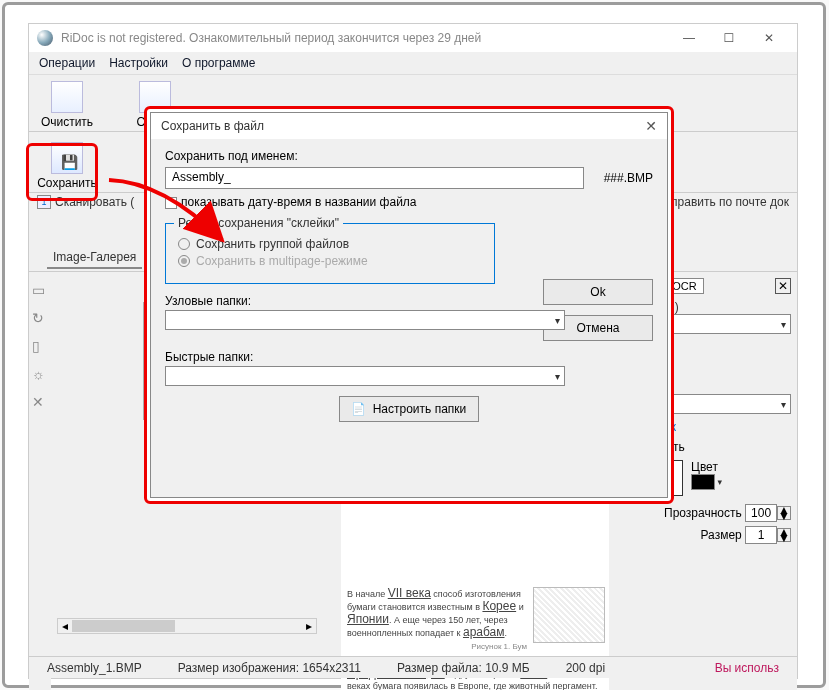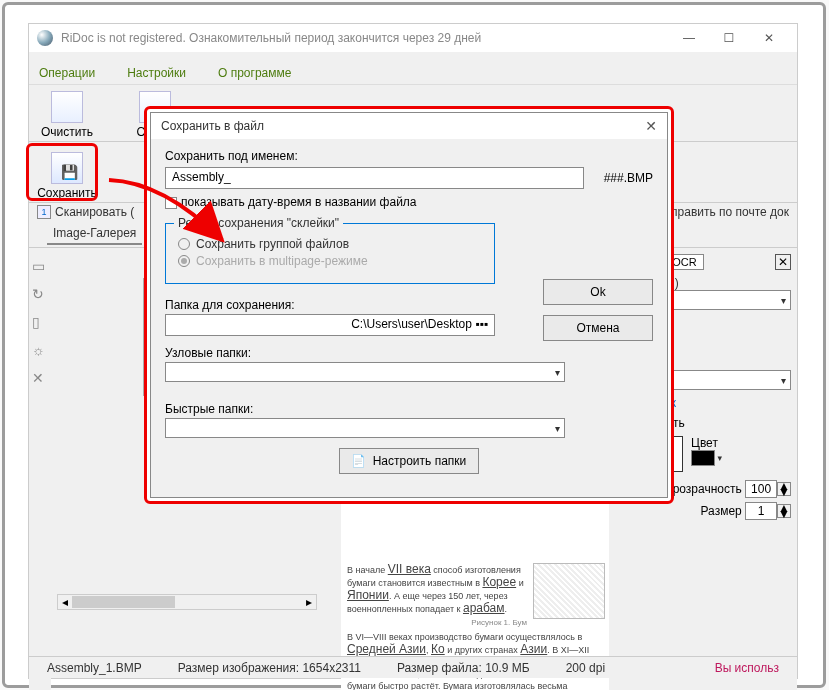--- a/index.html
+++ b/index.html
@@ -4,30 +4,30 @@
 <style>
 * { box-sizing: border-box; margin: 0; padding: 0; font-family: "Segoe UI", Tahoma, sans-serif; font-size: 12px; }
 body { background: #f9f9f9; width: 829px; height: 690px; position: relative; overflow: hidden; }
 .outer { position: absolute; left: 2px; top: 2px; width: 824px; height: 686px; border: 3px solid #9c9c9c; border-radius: 6px; background: #fff; }
 .win { position: absolute; left: 28px; top: 23px; width: 770px; height: 656px; background: #f0f0f0; border: 1px solid #ccc; }
 .titlebar { height: 28px; background: #fff; display: flex; align-items: center; padding: 0 8px; color: #888; }
 .titlebar .ticon { width: 16px; height: 16px; border-radius: 50%; background: radial-gradient(circle at 30% 30%, #fff, #8ab, #456); margin-right: 8px; }
 .titlebar .title { flex: 1; }
 .win-btns { display: flex; }
 .win-btns span { width: 40px; height: 24px; display: flex; align-items: center; justify-content: center; color: #555; }
-.menubar { background: #f0f0f0; padding: 4px 10px; display: flex; gap: 32px; color: #4d7c0f; border-bottom: 1px solid #ddd; margin-top: 10px; }
+.menubar { background: #f0f0f0; padding: 4px 10px; display: flex; gap: 14px; color: #0f172a; border-bottom: 1px solid #ddd; }
 .toolbar { background: #f0f0f0; padding: 6px 8px 2px 8px; display: flex; gap: 28px; border-bottom: 1px solid #ccc; }
 .tool-btn { display: flex; flex-direction: column; align-items: center; width: 60px; }
 .tool-ico { width: 32px; height: 32px; border: 1px solid #bbd; background: linear-gradient(#fff,#e8f0ff); margin-bottom: 2px; position: relative; }
 .tool-ico::after { content:""; position:absolute; right:2px; bottom:2px; width:10px; height:10px; }
 .save-row { margin-top: 4px; }
 .scanrow { padding: 2px 8px; display: flex; align-items: center; gap: 4px; color: #333; }
 .sq { display:inline-block; width:14px; height:14px; border:1px solid #888; background:#eef; text-align:center; line-height:12px; font-size:9px; color:#06c; }
 .tabs { display: flex; gap: 24px; padding: 2px 18px; border-bottom: 1px solid #ccc; color: #333; }
-.tab { padding: 3px 6px; border-bottom: 2px solid transparent; }
+.tab { padding: 3px 6px; border-bottom: 2px solid transparent; margin-top: 34px; }
 .tab.active { border-bottom: 2px solid #888; }
 .main { position: relative; height: 540px; }
 .leftstrip { position: absolute; left: 0; top: 0; width: 22px; height: 100%; background: #f0f0f0; display: flex; flex-direction: column; align-items: center; gap: 12px; padding-top: 10px; }
 .leftstrip span { width: 16px; height: 16px; color: #888; font-size: 14px; }
 .gallery { position: absolute; left: 28px; top: 8px; width: 260px; }
 .thumb-label { color: #a03030; text-align: center; padding: 2px 0; }
 .thumb { width: 88px; height: 118px; background: #fff; border: 1px solid #aaa; margin: 4px auto; padding: 6px; }
 .thumb .ln { height: 2px; background: #ccc; margin: 2px 0; }
 .thumb-num { text-align: center; color: #555; }
 .preview { position: absolute; left: 312px; top: 8px; width: 270px; height: 488px; background: #fff; overflow: hidden; }
@@ -264,24 +264,20 @@
 
       <div class="dlg-btns">
         <div class="dlg-btn">
             <span>Ok</span>
           </div>
         <div class="dlg-btn">
             <span>Отмена</span>
           </div>
       </div>
 
-      <div style="margin-top:14px;width:330px;">
-        <div>Папка для сохранения:</div>
-        <div class="txtbox" style="text-align:right;margin-top:2px;"><span>C:\Users\user\Desktop ▪▪▪</span></div>
-      </div>
 
       <div class="folderrow" style="width:400px;flex-direction:column;">
         <div>
           <div>Узловые папки:</div>
           <div class="combo" style="margin-top:2px;"></div>
         </div>
         <div>
           <div>Быстрые папки:</div>
           <div class="combo" style="margin-top:2px;"></div>
         </div>

